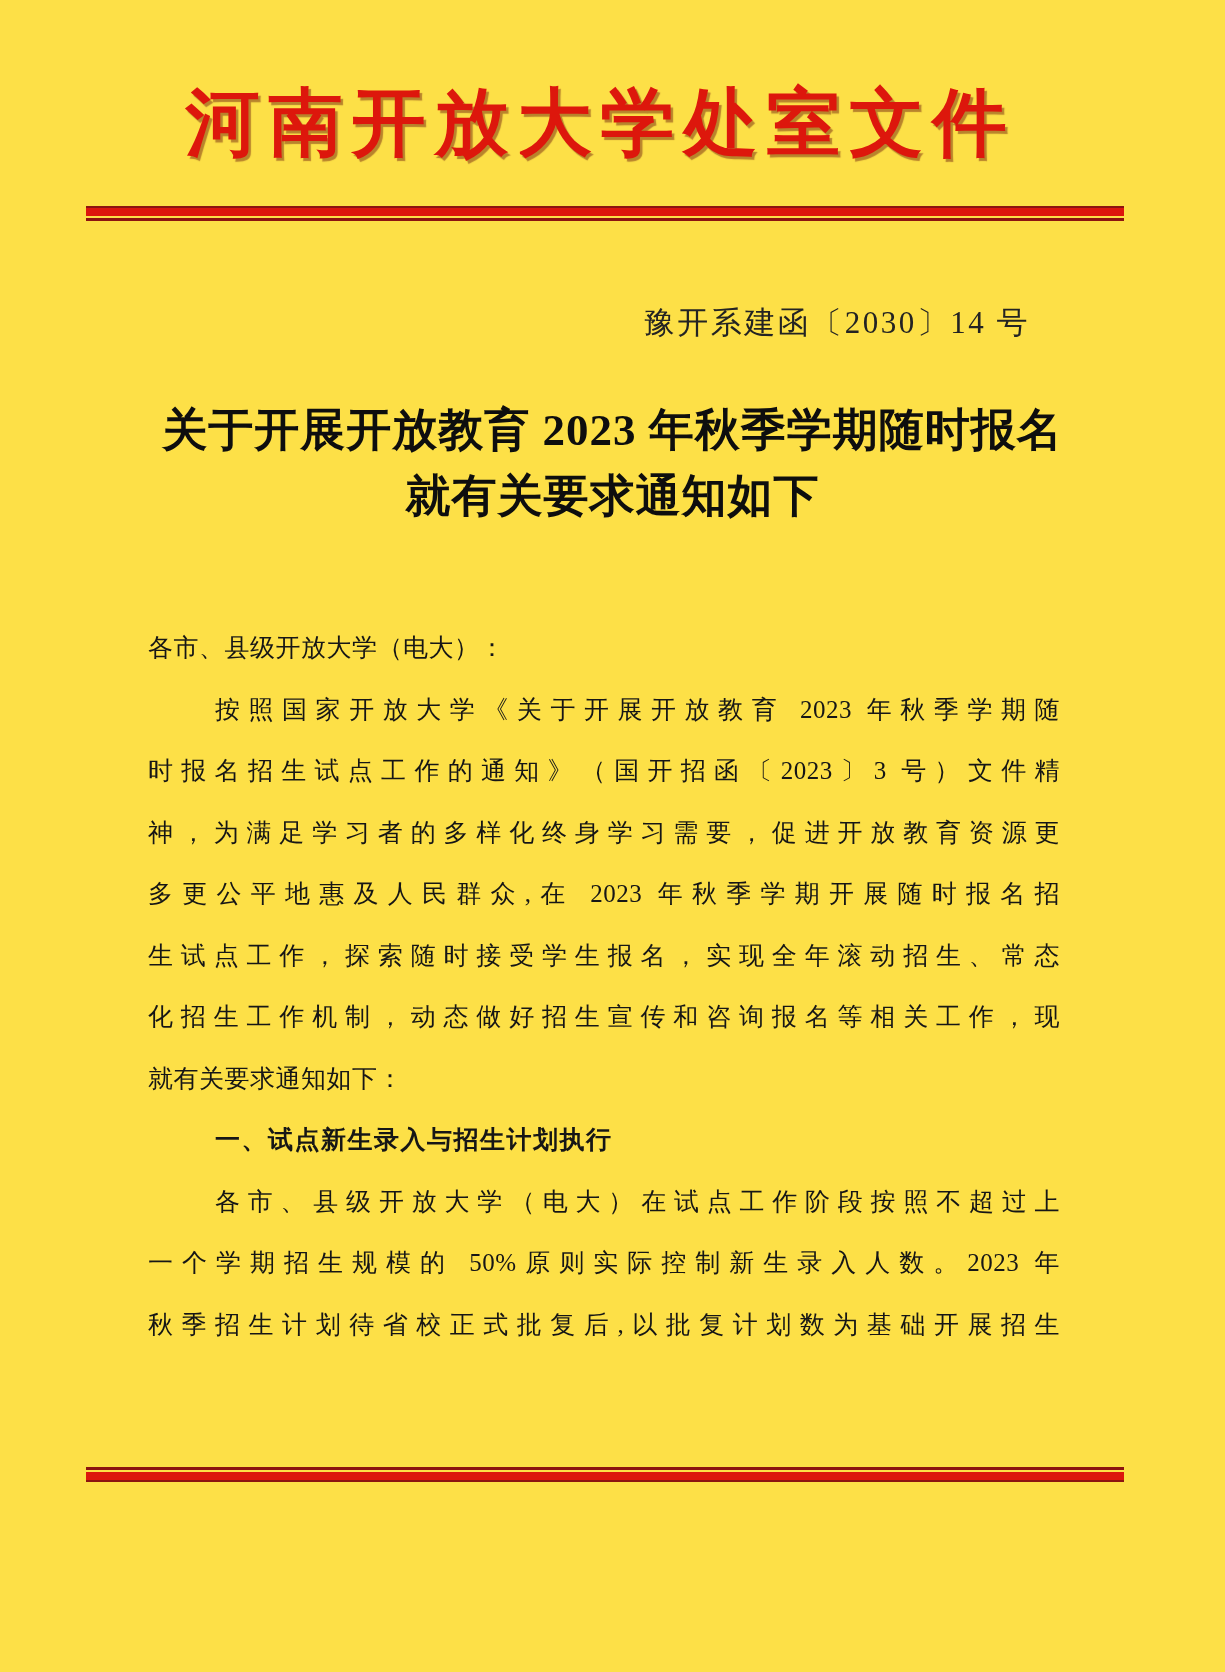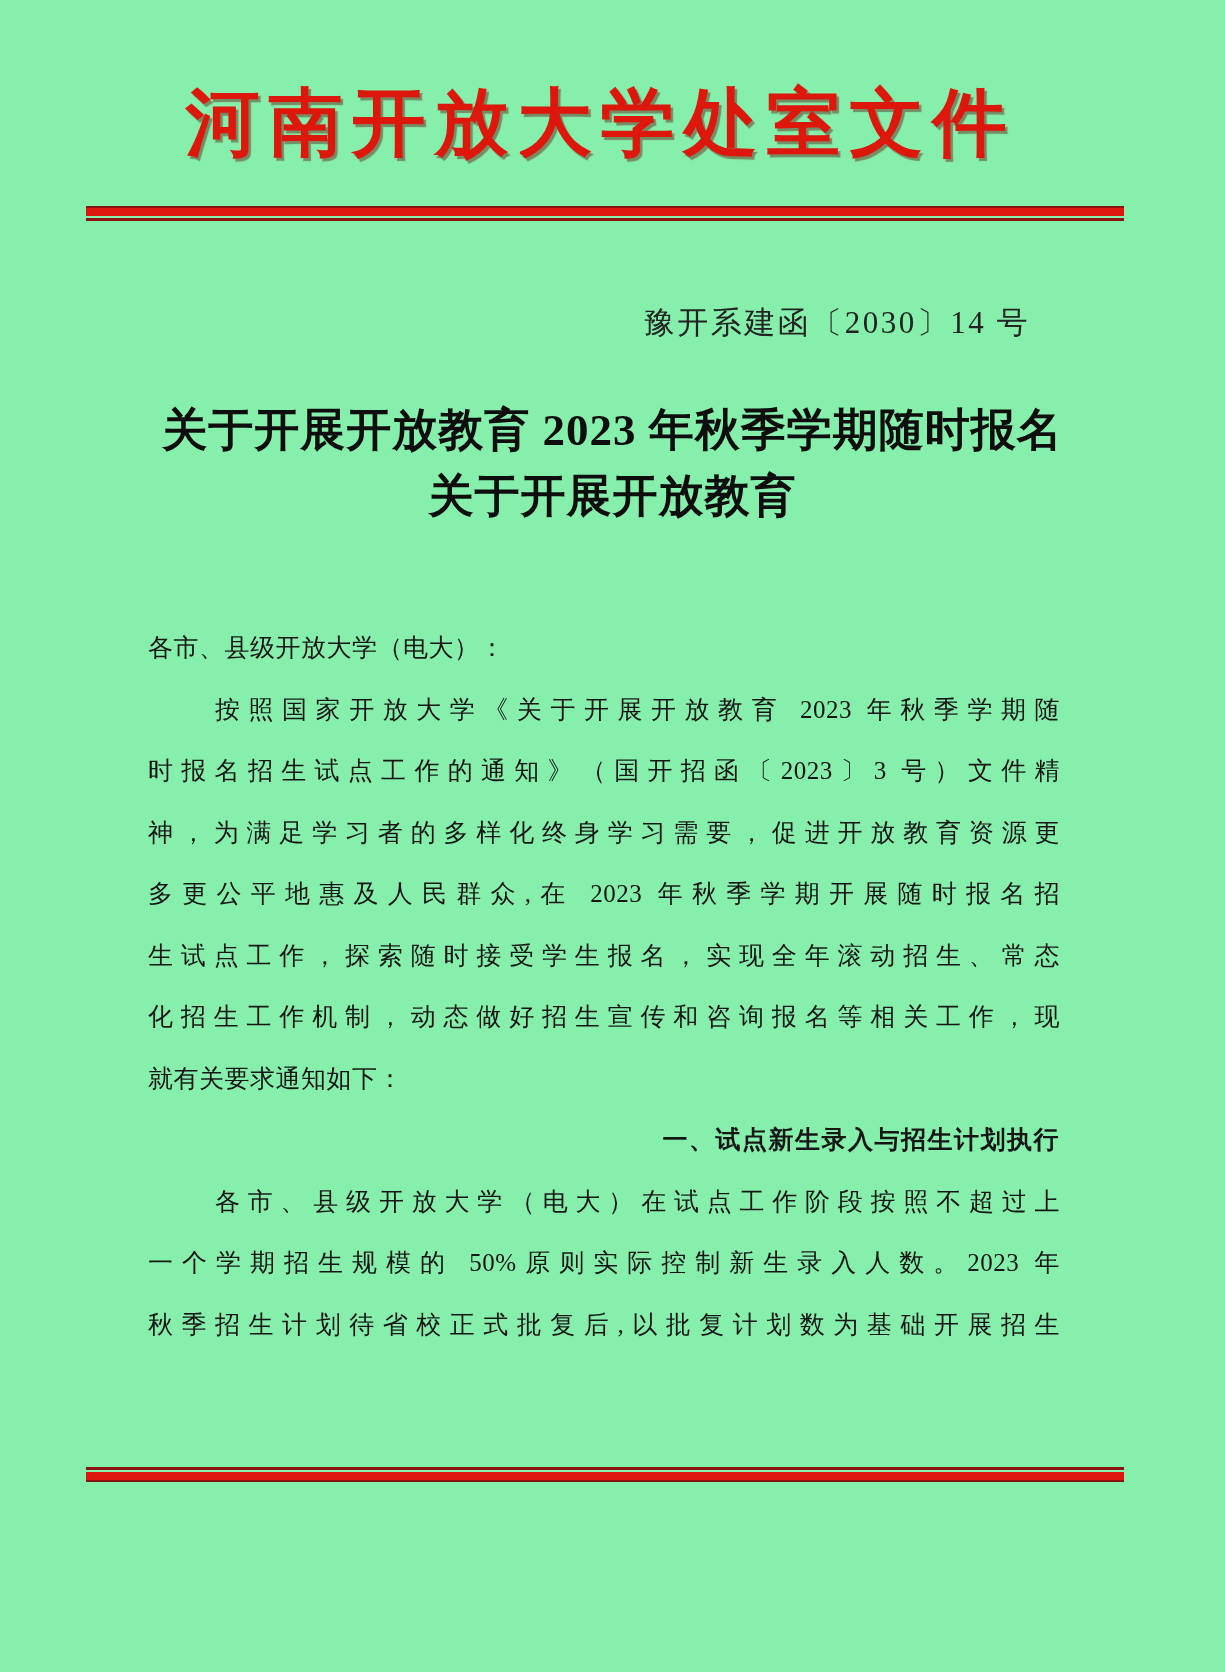--- a/index.html
+++ b/index.html
@@ -5,21 +5,21 @@
   html,body { margin:0; padding:0; background:#e8e8e8; }
   :root {
     --red: #dd170c;
     --dark-red: #8c1410;
   }
   .page {
     position: relative;
     width: 1225px;
     height: 1672px;
     margin: 0 auto;
-    background: #86efac;
+    background: #fde047;
     font-family: "Liberation Serif", "DejaVu Serif", serif;
     color: #1c1c1c;
     overflow: hidden;
     text-decoration: underline;
   }
   
   .letterhead {
     position: absolute;
     top: 74px; left: 0; right: 24px;
     text-align: center;
@@ -76,41 +76,40 @@
   }
   .body-line.justify {
     text-align: justify;
     text-align-last: justify;
   }
   .body-line.indent { text-indent: 67px; }
   .body-line.heading {
     font-family: "Liberation Sans", "DejaVu Sans", sans-serif;
     font-weight: bold;
     letter-spacing: 1.5px;
-    text-align: right;
   }
 </style>
 </head>
 <body>
 
 <div class="page">
 
   <div class="letterhead">河南开放大学处室文件</div>
 
   <div class="rule rule-top">
     <div class="thick"></div>
     <div class="gap"></div>
     <div class="thin"></div>
   </div>
 
   <div class="doc-number">豫开系建函〔2030〕14 号</div>
 
   <div class="doc-title">
     <div>关于开展开放教育 2023 年秋季学期随时报名</div>
-    <div>关于开展开放教育</div>
+    <div>就有关要求通知如下</div>
   </div>
 
   <div class="body-block">
 
   <div class="body-line">各市、县级开放大学（电大）：</div>
       <div class="body-line indent justify">按照国家开放大学《关于开展开放教育 2023 年秋季学期随</div>
       <div class="body-line justify">时报名招生试点工作的通知》（国开招函〔2023〕3 号）文件精</div>
       <div class="body-line justify">神，为满足学习者的多样化终身学习需要，促进开放教育资源更</div>
       <div class="body-line justify">多更公平地惠及人民群众,在 2023 年秋季学期开展随时报名招</div>
       <div class="body-line justify">生试点工作，探索随时接受学生报名，实现全年滚动招生、常态</div>

